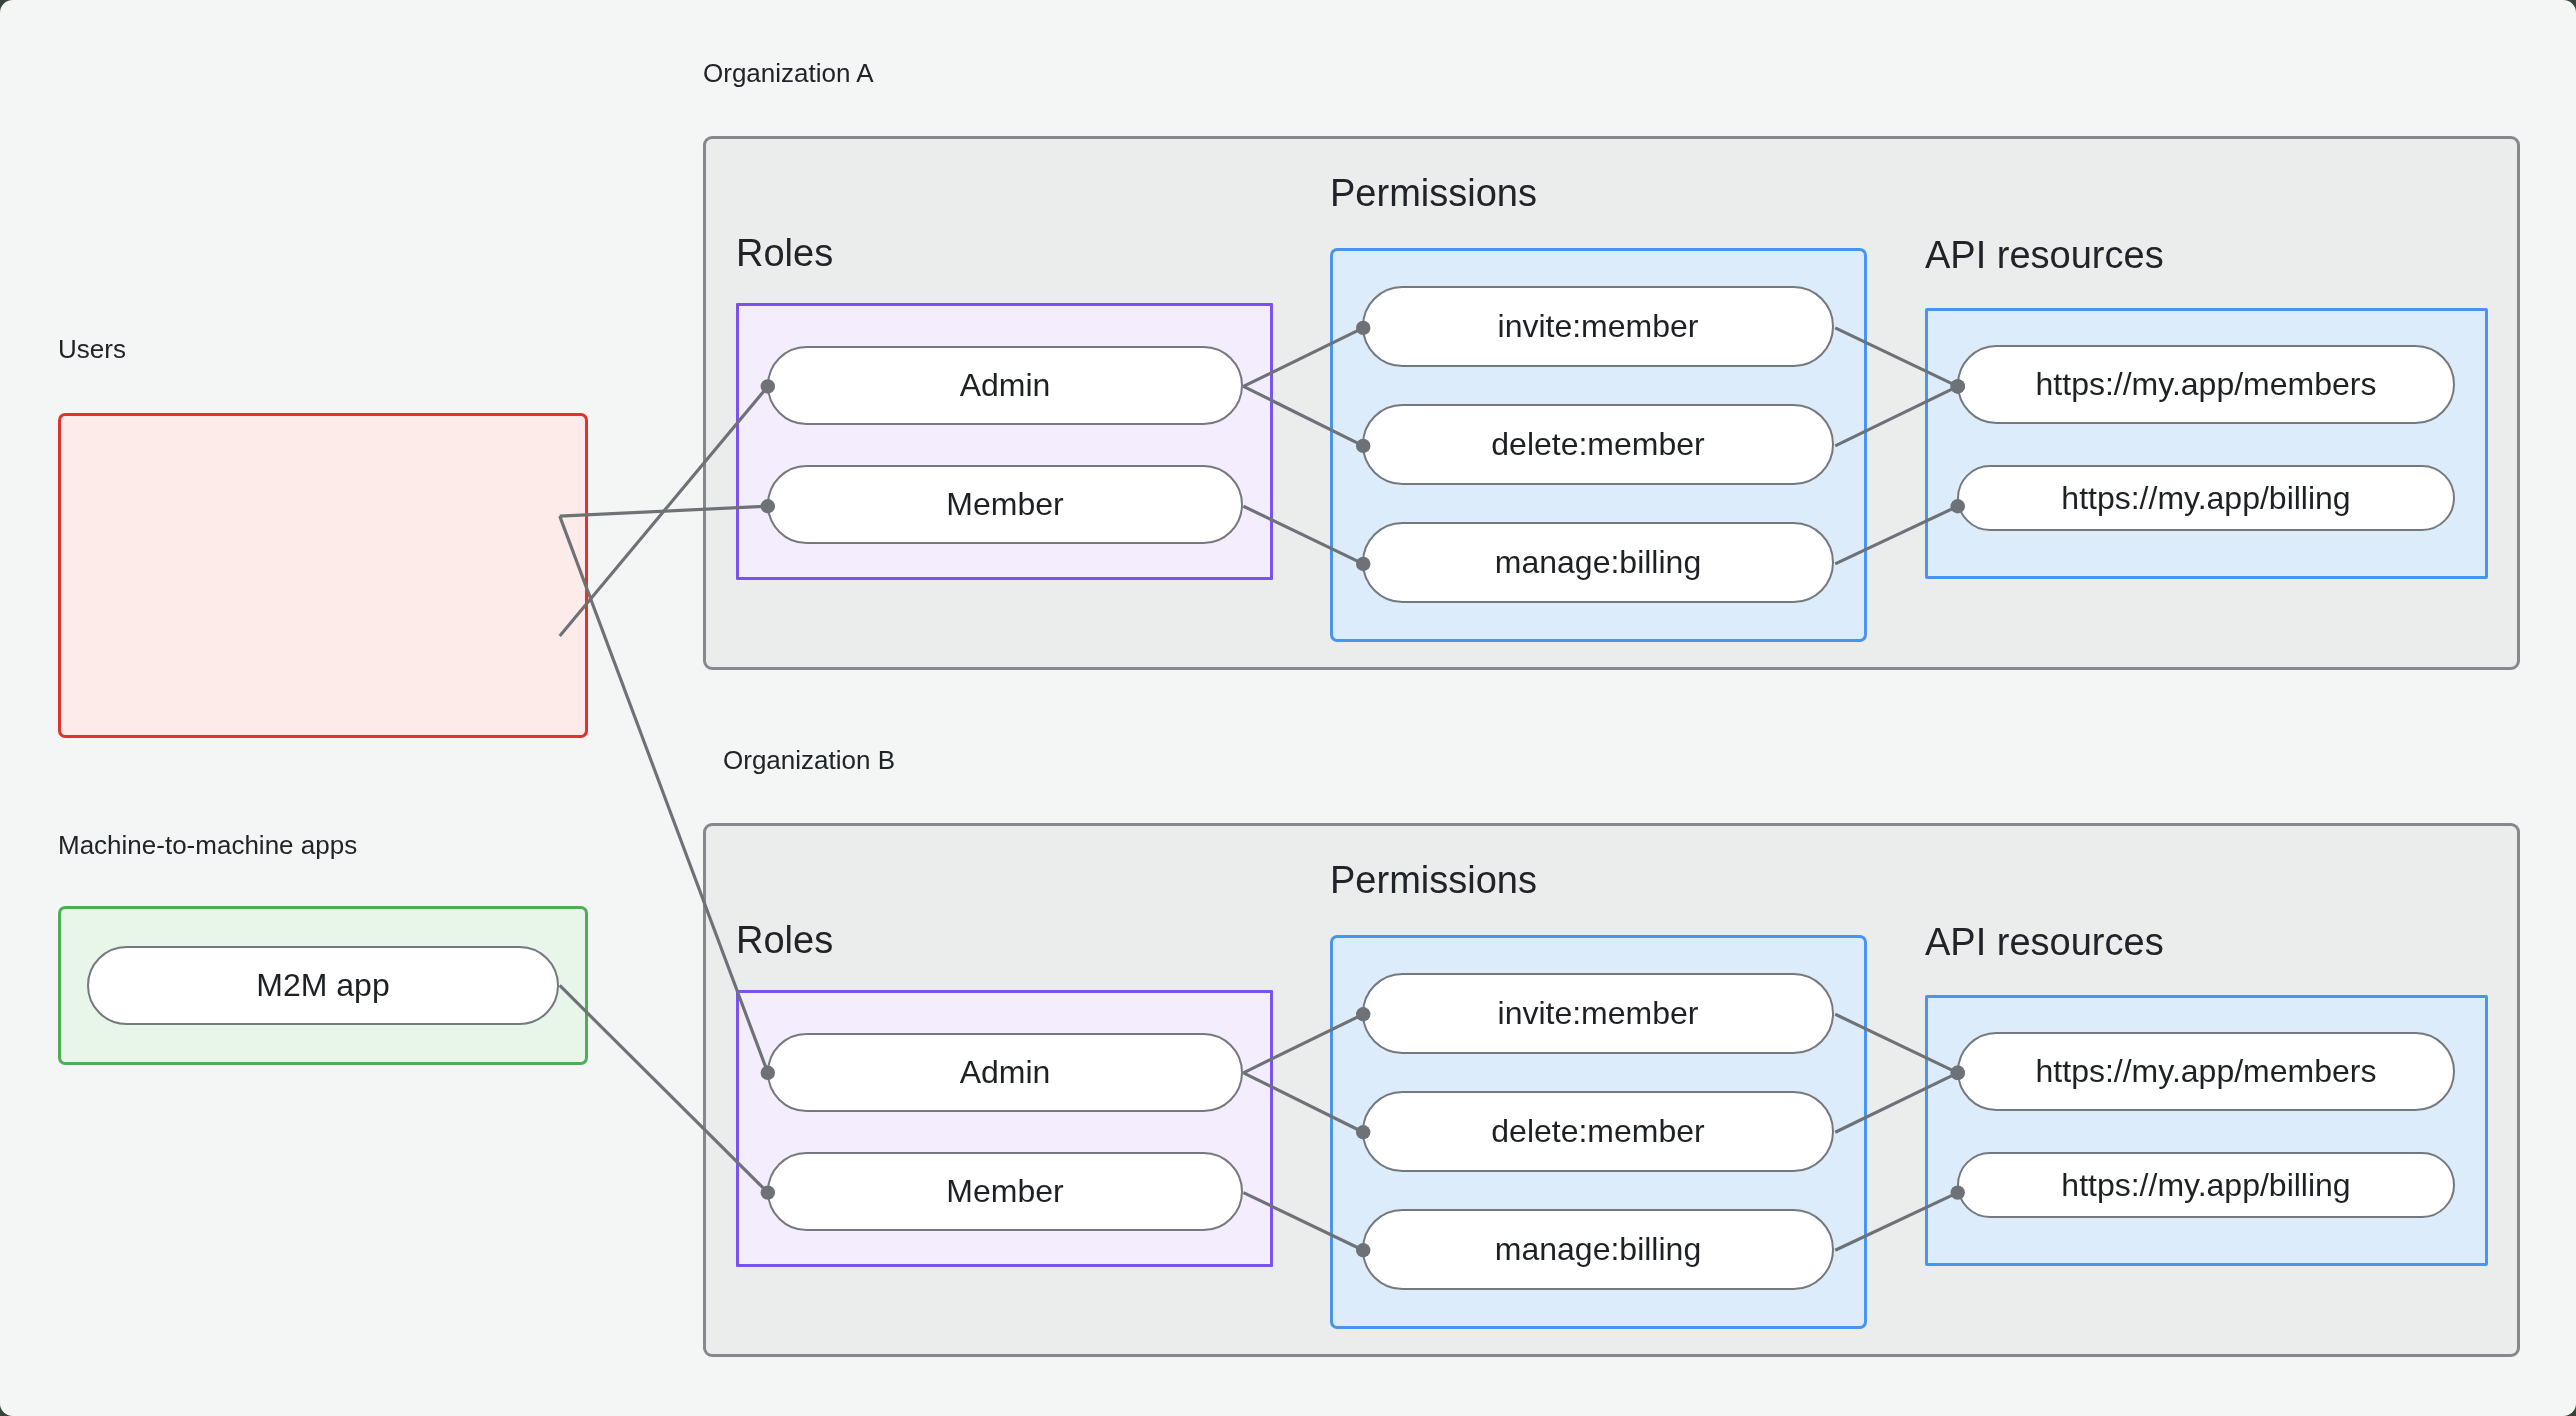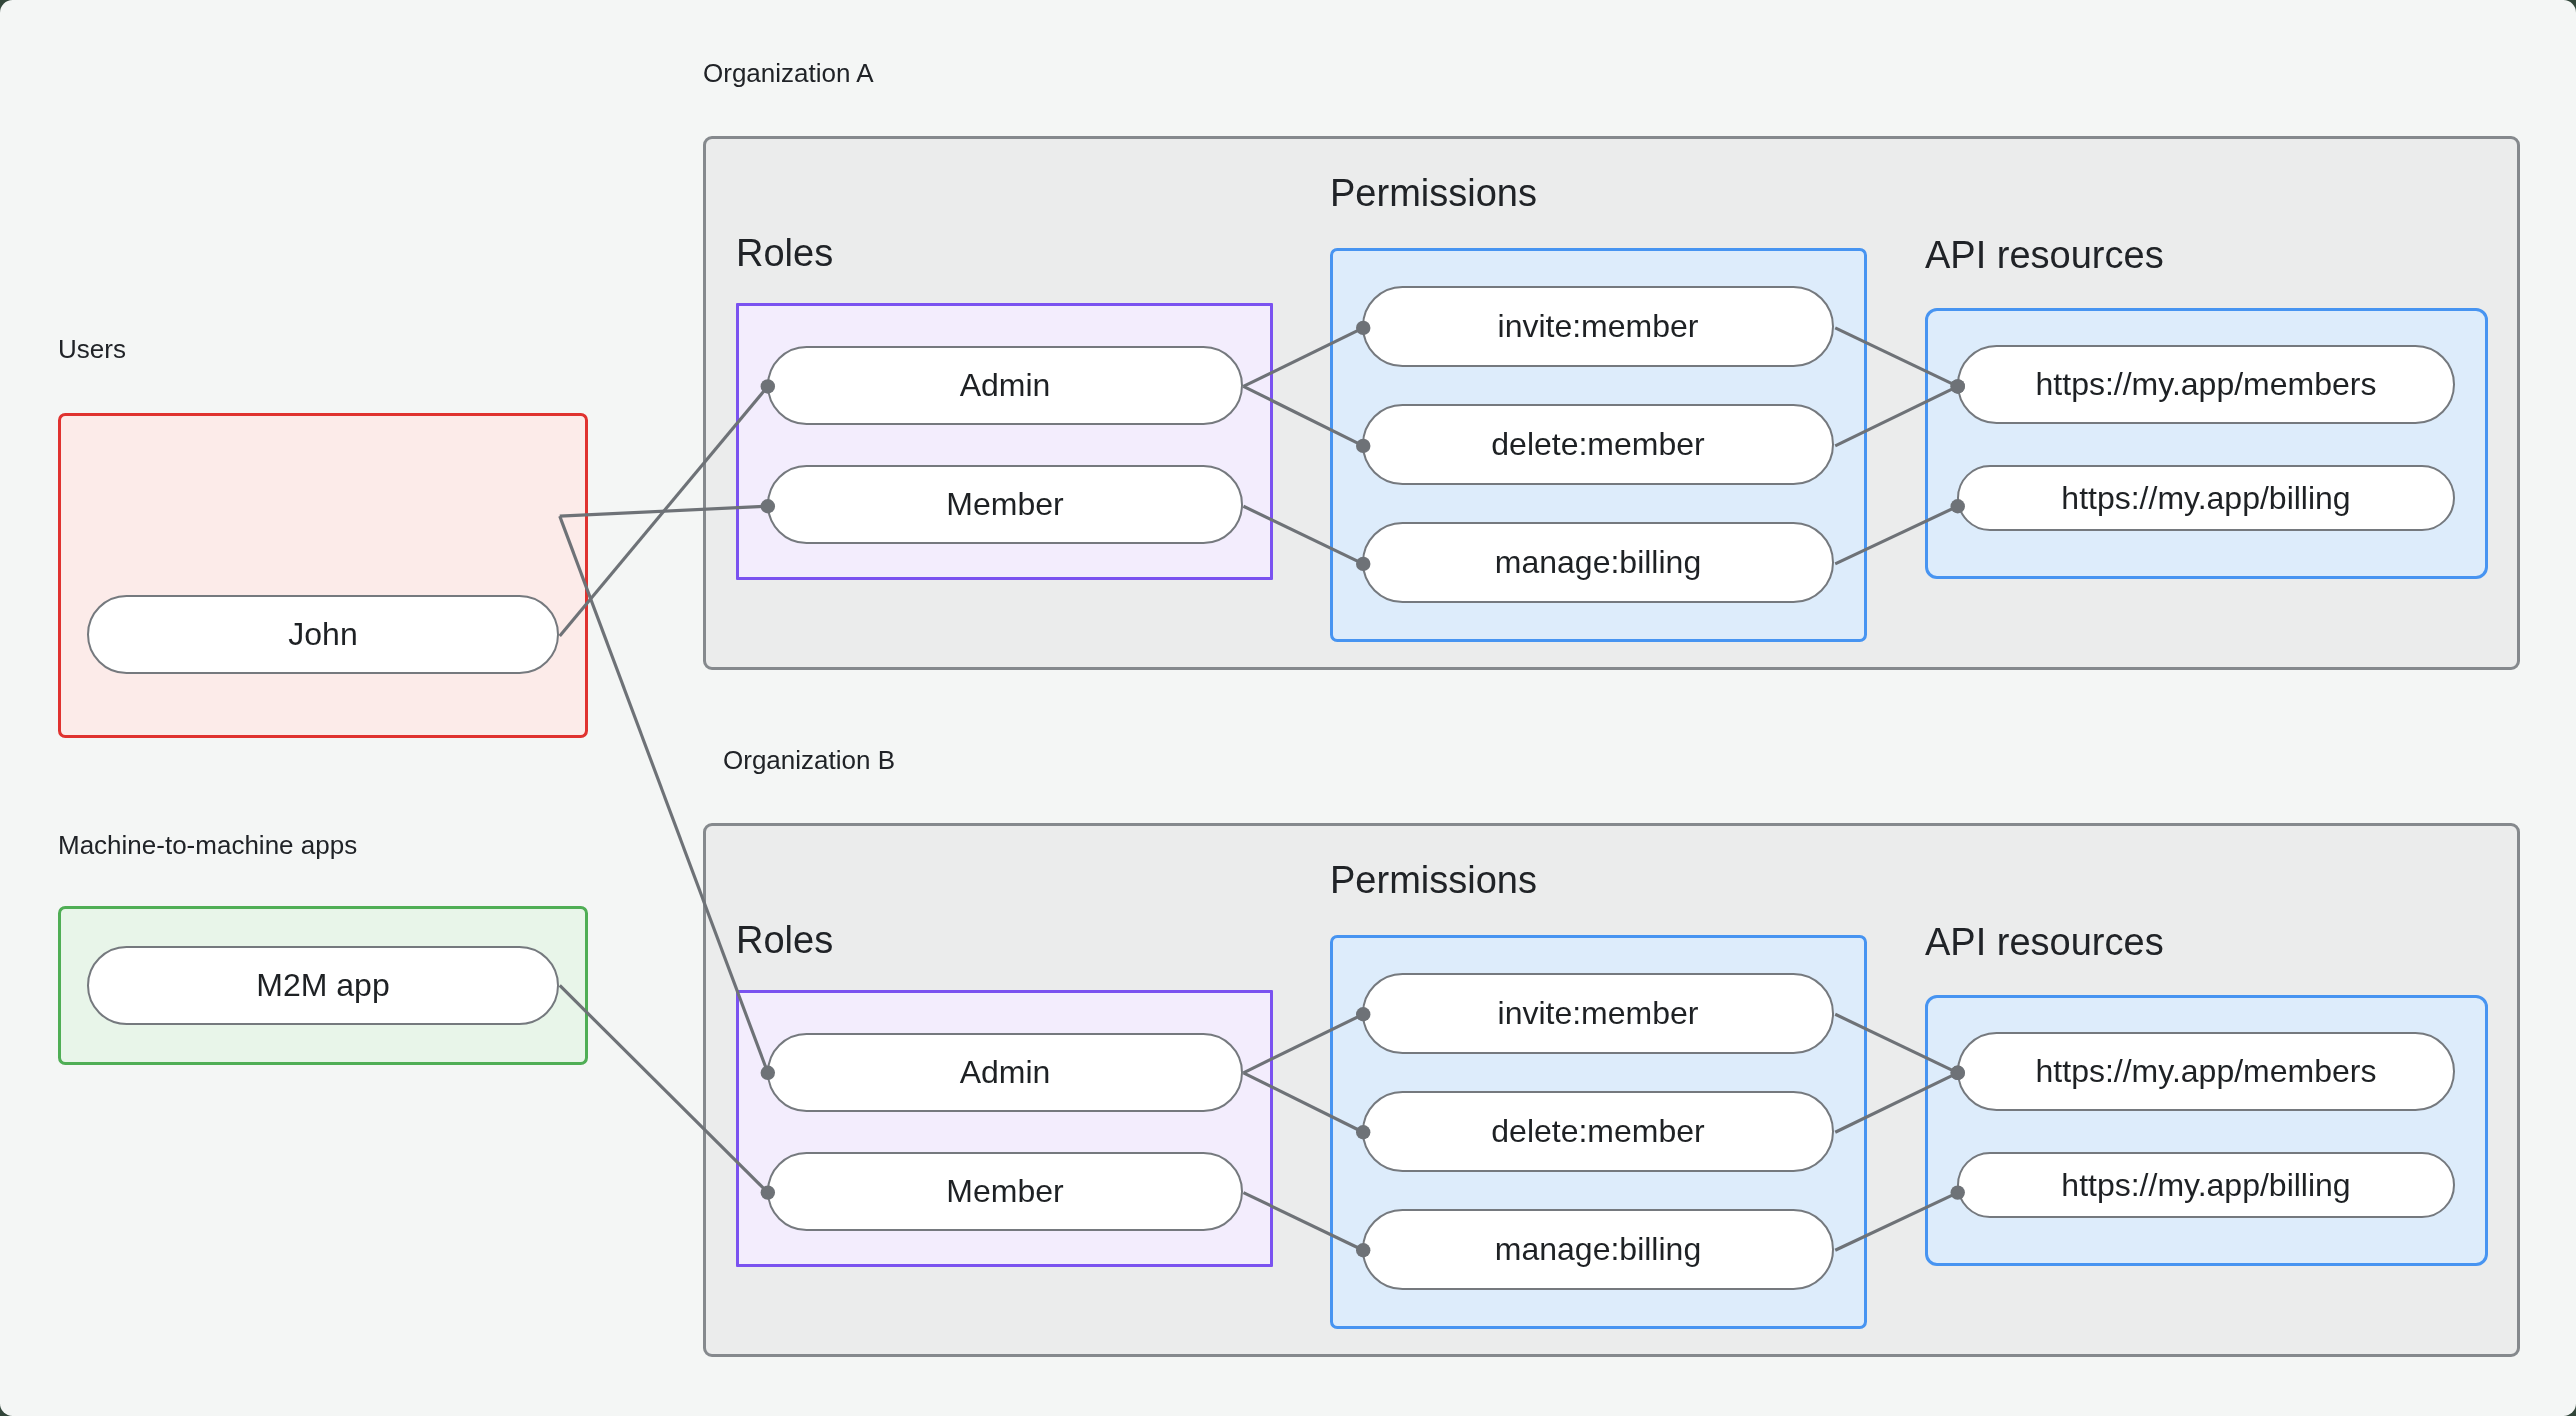--- a/index.html
+++ b/index.html
@@ -19,21 +19,21 @@
   .org-box{
     position:absolute;left:0;top:77px;width:1817px;height:534px;box-sizing:border-box;
     background:#ebecec;border:3.6px solid #85898d;border-radius:9px;
   }
   .inner-label{position:absolute;font-size:38px;line-height:1.15;color:#202327;white-space:nowrap;}
   .roles-box{position:absolute;left:30px;top:164px;width:537px;height:277px;box-sizing:border-box;
     background:#f3edfd;border:3.6px solid #7a52f0;border-radius:1px;}
   .perms-box{position:absolute;left:624px;top:109px;width:537px;height:394px;box-sizing:border-box;
     background:#ddecfb;border:3.6px solid #4794f1;border-radius:7.2px;}
   .api-box{position:absolute;left:1219px;top:169px;width:563px;height:271px;box-sizing:border-box;
-    background:#ddecfb;border:3.6px solid #4794f1;border-radius:12px;}
+    background:#ddecfb;border:3.6px solid #4794f1;border-radius:2px;}
   .pill{
     position:absolute;box-sizing:border-box;background:#ffffff;
     border:2.7px solid #75797e;border-radius:54px;
     display:flex;align-items:center;justify-content:center;
     font-size:32px;color:#1e2124;white-space:nowrap;
   }
   .roles-label{left:30px;top:93px;}
   .perms-label{left:624px;top:33px;}
   .api-label{left:1219px;top:95px;}
   .role-pill-0{left:28px;top:40px;width:476px;height:79px;}
@@ -55,23 +55,20 @@
   #edge-layer{position:absolute;left:0;top:0;width:2576px;height:1416px;pointer-events:none;}
 </style>
 </head>
 <body>
 
 <div id="canvas">
 
   <div id="users-section">
     <div class="section-title">Users</div>
     <div id="users-box" class="group-box users-box">
-      <div id="user-pill-john" class="pill">
-        <span>John</span>
-      </div>
     </div>
   </div>
 
   <div id="m2m-section">
     <div class="section-title">Machine-to-machine apps</div>
     <div id="m2m-box" class="group-box m2m-box">
       <div id="m2m-pill" class="pill">
         <span>M2M app</span>
       </div>
     </div>

